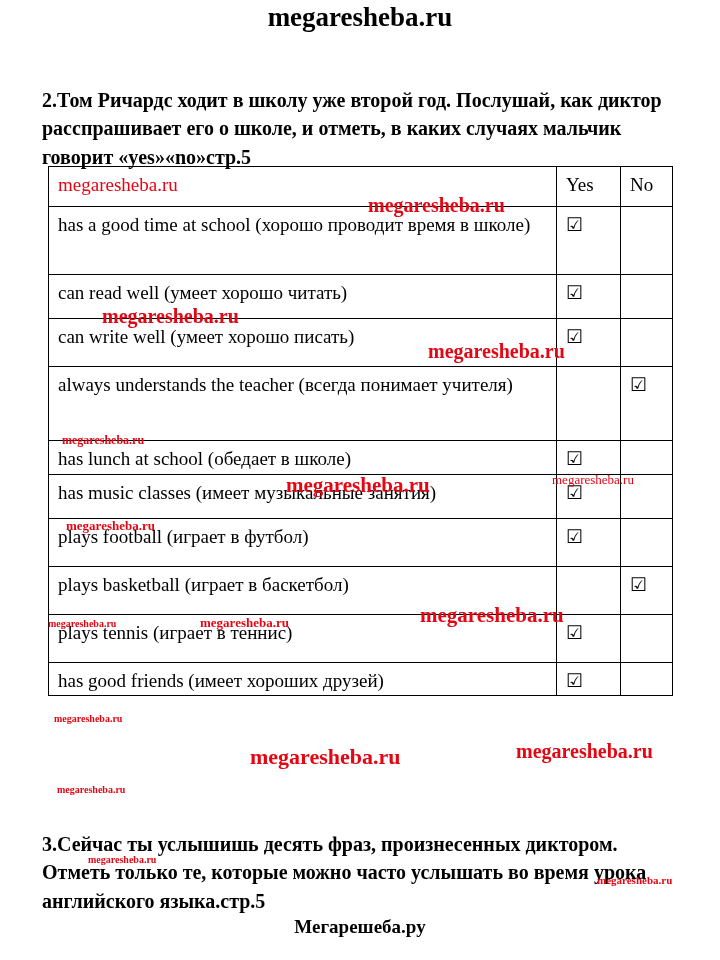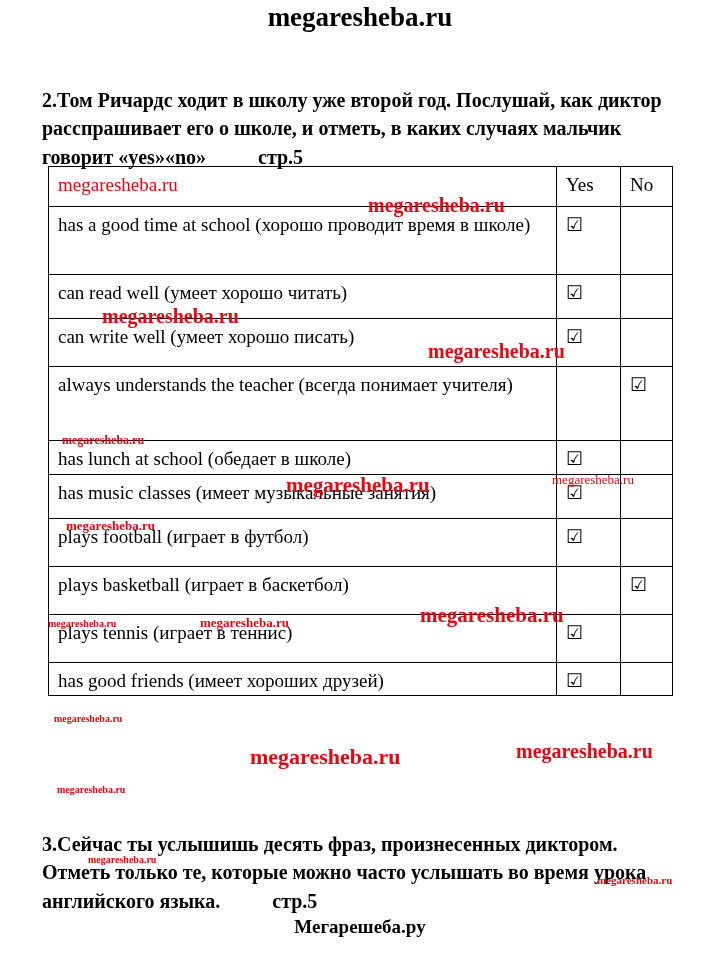--- a/index.html
+++ b/index.html
@@ -16,21 +16,21 @@
   .site-header {
     position: absolute; top: 2px; left: 0; width: 720px;
     text-align: center; font-size: 27px; font-weight: bold;
   }
   .task {
     position: absolute; left: 42px; width: 640px;
     font-size: 20px; font-weight: bold; line-height: 1.42;
   }
   .task2 { top: 66px; }
   .task3 { top: 810px; }
-  .pageref { display: inline-block; margin-left: 52px; }
+  .pageref { display: inline-block; }
   table.quiz {
     position: absolute; top: 166px; left: 48px;
     border-collapse: collapse; width: 624px;
     table-layout: fixed;
   }
   table.quiz td, table.quiz th {
     border: 1.5px solid #000;
     vertical-align: top;
     text-align: left;
     padding: 5px 8px 2px 9px;

